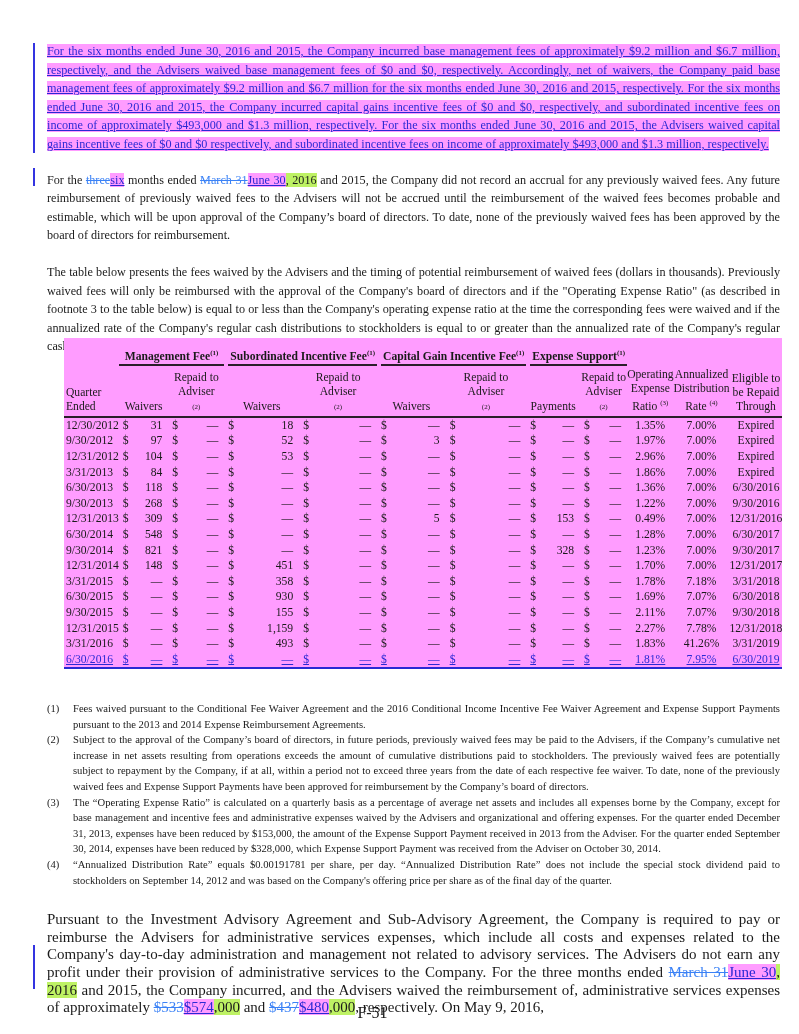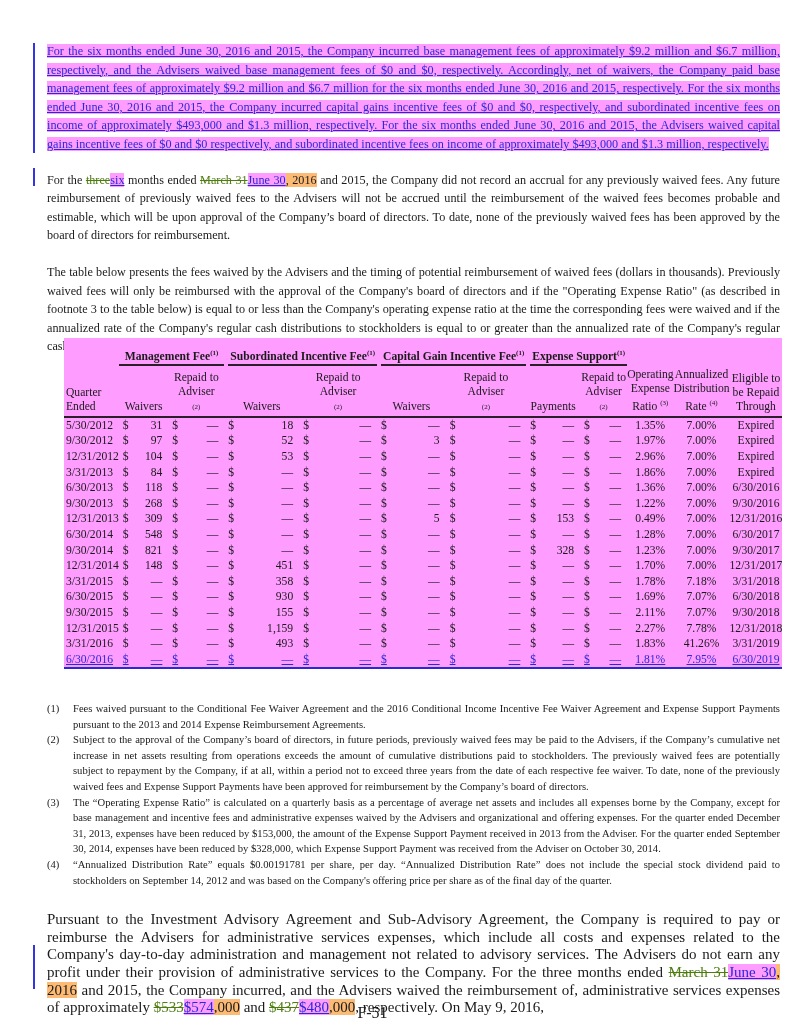--- a/index.html
+++ b/index.html
@@ -2,22 +2,22 @@
 <html><head>
 <meta charset="utf-8">
 <style>
   html, body { margin:0; padding:0; background:#ffffff; }
   body { width:799px; height:1034px; position:relative; overflow:hidden;
          font-family:"Liberation Serif", "DejaVu Serif", serif; color:#1a1a1a; }
   .page { position:absolute; left:47px; top:42px; width:733px; }
   .para { font-size:12.2px; line-height:18.6px; text-align:justify; margin:0; }
   .ins-block { background:#ff9cff; color:#2a2ad4; text-decoration:underline;font-family:Liberation Serif, serif; }
   .ins { background:#ff9cff; color:#2a2ad4; text-decoration:underline; }
-  .ins-dark { background:#fdba74; color:#1a1a1a; }
-  .del { color:#4d7c0f; text-decoration:line-through; }
+  .ins-dark { background:#bef264; color:#1a1a1a; }
+  .del { color:#3b82f6; text-decoration:line-through; }
   .changebar { position:absolute; left:33px; width:2px; background:#3434e0; }
   .gap { height:18px; }
 
   table.fees { position:absolute; left:64px; top:338px; width:670px; border-collapse:collapse;
                background:#ff9cff; font-size:11.6px; line-height:15.6px; }
   table.fees td, table.fees th { padding:0; white-space:nowrap; }
   .grp { font-weight:bold; text-align:center; font-size:11.6px; line-height:12px; vertical-align:bottom; padding-bottom:2px !important;margin-top:48px;}
   .grp-line { border-bottom:2px solid #2a1e2a; }
   .sub { text-align:center; font-weight:normal; font-size:11.6px; line-height:14px; vertical-align:bottom; padding-bottom:2px !important; }
   .sub-left { text-align:left; }
@@ -103,21 +103,21 @@
       <th colspan="2" class="sub" style="white-space:normal;"><span>Repaid to Adviser</span><br><span class="sm">(2)</span></th>
       <th colspan="2" class="sub">Payments</th>
       <th colspan="2" class="sub" style="white-space:normal;"><span>Repaid to Adviser</span><br><span class="sm">(2)</span></th>
       <th class="sub" style="white-space:normal;"><span>Operating Expense Ratio</span> <sup>(3)</sup></th>
       <th class="sub" style="white-space:normal;"><span>Annualized Distribution Rate</span> <sup>(4)</sup></th>
       <th class="sub" style="white-space:normal;">Eligible to be Repaid Through</th>
     </tr>
   </thead>
   <tbody id="fee-rows">
       <tr style="height: 15.6px;">
-        <td class="q">5/30/2012</td>
+        <td class="q">12/30/2012</td>
         <td class="d">$</td>
         <td class="v">31</td>
         <td class="d">$</td>
         <td class="v">—</td>
         <td class="d">$</td>
         <td class="v">18</td>
         <td class="d">$</td>
         <td class="v">—</td>
         <td class="d">$</td>
         <td class="v">—</td>

